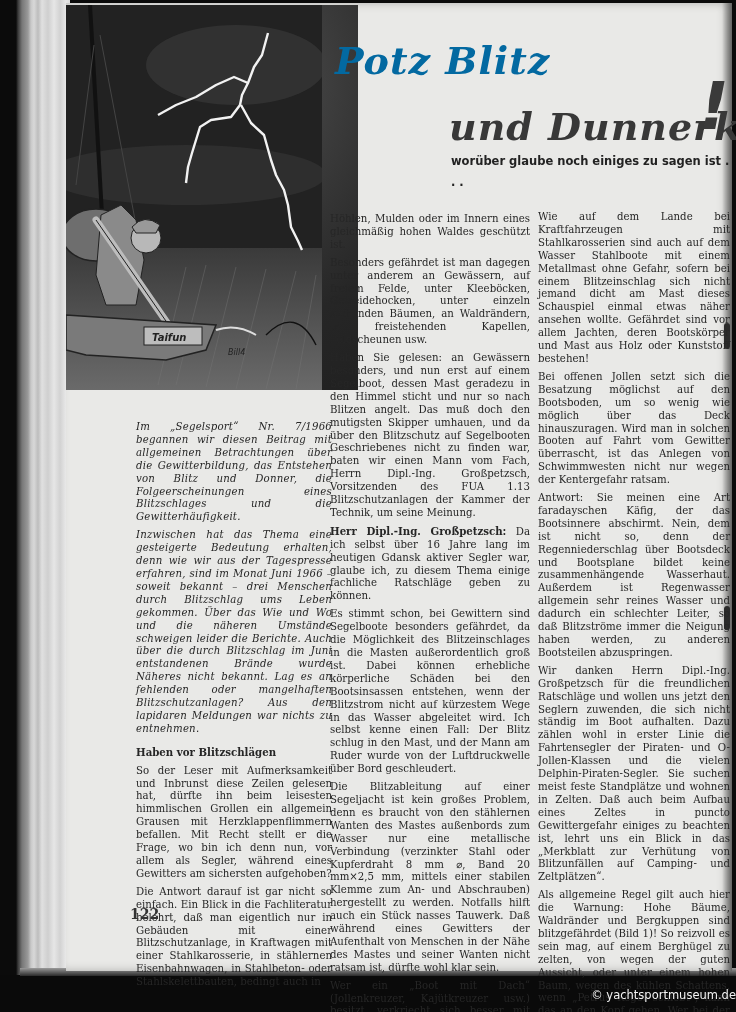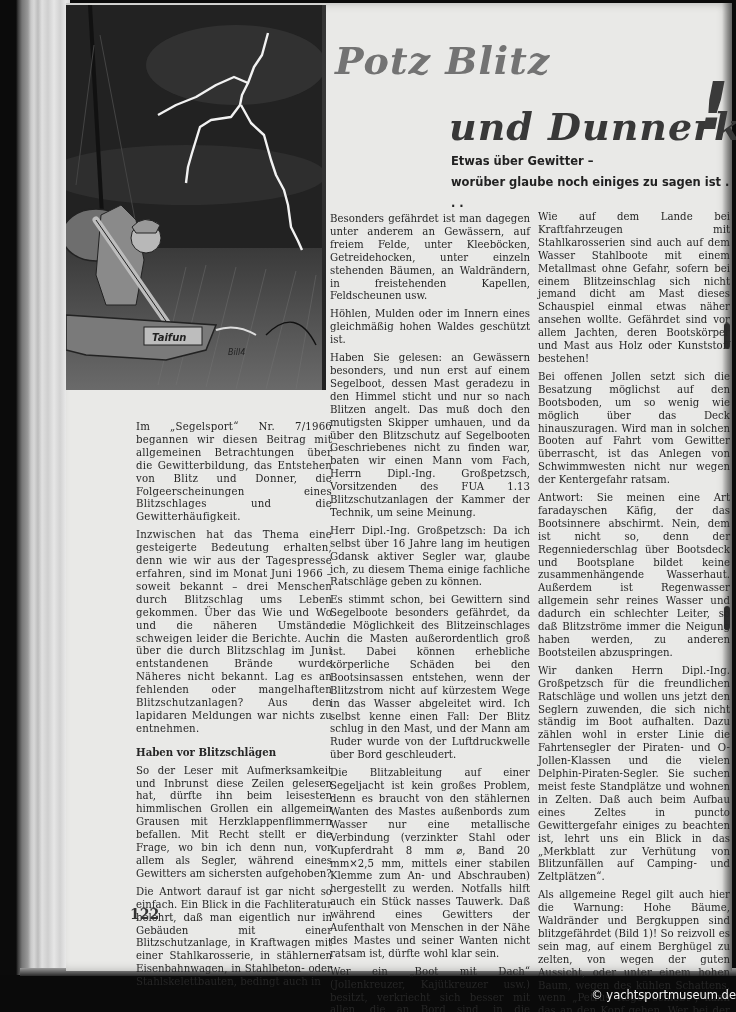--- a/index.html
+++ b/index.html
@@ -20,30 +20,30 @@
     }
     .page-right-shadow {
       position: absolute; right: 0; top: 0; width: 10px; height: 100%;
       background: linear-gradient(to right, rgba(0,0,0,0), rgba(0,0,0,0.45));
     }
     .page-bottom {
       position: absolute; left: 20px; top: 968px; width: 716px; height: 8px;
       background: linear-gradient(#9a9a9a, #2a2a2a);
     }
     .illustration {
-      position: absolute; left: 0; top: 2px; width: 260px; height: 385px;
+      position: absolute; left: 0; top: 2px; width: 292px; height: 385px;
       background: radial-gradient(ellipse at 70% 20%, #4b4b4b 0%, #262626 55%, #1c1c1c 100%);
       overflow: hidden;
     }
     .illustration svg { position: absolute; left: 0; top: 0; }
     .title-block { position: absolute; left: 255px; top: 35px; width: 411px; }
     .title-line1 {
       position: absolute; left: 14px; top: 0px;
       font-family: "DejaVu Serif", serif; font-style: italic; font-weight: bold;
-      font-size: 38px; color: #737373; letter-spacing: 1px; white-space: nowrap;
+      font-size: 38px; color: #0369a1; letter-spacing: 1px; white-space: nowrap;
     }
     .title-line2 {
       position: absolute; left: 128px; top: 66px;
       font-family: "DejaVu Serif", serif; font-style: italic; font-weight: bold;
       font-size: 38px; color: #383838; letter-spacing: 1px; white-space: nowrap;
     }
     .title-bang {
       position: absolute; left: 378px; top: 30px;
       font-family: "DejaVu Sans", sans-serif; font-weight: bold; font-style: italic;
       font-size: 66px; color: #3a3a3a;
@@ -55,23 +55,23 @@
     }
     .col {
       position: absolute;
       font-family: "DejaVu Serif", serif; font-size: 10.2px; line-height: 12.9px;
       color: #262626; text-align: justify; hyphens: manual;
     }
     .col p { margin: 0 0 5px 0; }
     .col1 { left: 70px; top: 418px; width: 196px; }
     .col2 { left: 264px; top: 210px; width: 200px; }
     .col3 { left: 472px; top: 208px; width: 192px; }
-    .intro p { letter-spacing: 0.2px; }
+    .intro p { font-style: italic; letter-spacing: 0.2px; }
     .heading { font-weight: bold; margin: 10px 0 6px 0; }
-    .lead { font-weight: normal; }
+    .lead { font-weight: bold; }
     .page-number {
       position: absolute; left: 64px; top: 903px;
       font-family: "DejaVu Serif", serif; font-weight: bold; font-size: 14px; color: #333;
     }
     .copyright {
       position: absolute; right: 0; top: 988px;
       font-family: "DejaVu Sans", sans-serif; font-size: 11.5px; color: #f2f2f2;
     }
     .tab-marker {
       position: absolute; right: 2px; width: 6px; border-radius: 3px; background: #2a2a2a;
@@ -128,38 +128,37 @@
       <path d="M150 325 Q170 318 190 330" stroke="#ddd" stroke-width="2" fill="none"></path>
       <path d="M200 330 Q230 300 250 340" stroke="#111" stroke-width="1.4" fill="none"></path>
     </svg>
   </div>
 
   <div class="title-block">
     <div class="title-line1">Potz Blitz</div>
     <div class="title-line2">und Dunnerkiel</div>
     <div class="title-bang">!</div>
     <div class="subtitle">
-      <div>Etwas über Gewitter –</div>
       <div>worüber glaube noch einiges zu sagen ist . . .</div>
     </div>
   </div>
 
   <div class="col col1">
     <div class="intro">
       <p>Im „Segelsport“ Nr. 7/1966 begannen wir diesen Beitrag mit allgemeinen Betrachtungen über die Gewitterbildung, das Entstehen von Blitz und Donner, die Folgeerscheinungen eines Blitzschlages und die Gewitterhäufigkeit.</p>
       <p>Inzwischen hat das Thema eine gesteigerte Bedeutung erhalten, denn wie wir aus der Tagespresse erfahren, sind im Monat Juni 1966 – soweit bekannt – drei Menschen durch Blitzschlag ums Leben gekommen. Über das Wie und Wo und die näheren Umstände schweigen leider die Berichte. Auch über die durch Blitzschlag im Juni entstandenen Brände wurde Näheres nicht bekannt. Lag es an fehlenden oder mangelhaften Blitzschutzanlagen? Aus den lapidaren Meldungen war nichts zu entnehmen.</p>
     </div>
     <div class="heading">Haben vor Blitzschlägen</div>
     <p>So der Leser mit Aufmerksamkeit und Inbrunst diese Zeilen gelesen hat, dürfte ihn beim leisesten himmlischen Grollen ein allgemein Grausen mit Herzklappenflimmern befallen. Mit Recht stellt er die Frage, wo bin ich denn nun, vor allem als Segler, während eines Gewitters am sichersten aufgehoben?</p>
     <p>Die Antwort darauf ist gar nicht so einfach. Ein Blick in die Fachliteratur belehrt, daß man eigentlich nur in Gebäuden mit einer Blitzschutzanlage, in Kraftwagen mit einer Stahlkarosserie, in stählernen Eisenbahnwagen, in Stahlbeton- oder Stahlskelettbauten, bedingt auch in</p>
   </div>
 
   <div class="col col2">
+    <p>Höhlen, Mulden oder im Innern eines gleichmäßig hohen Waldes geschützt ist.</p>
     <p>Besonders gefährdet ist man dagegen unter anderem an Gewässern, auf freiem Felde, unter Kleeböcken, Getreidehocken, unter einzeln stehenden Bäumen, an Waldrändern, in freistehenden Kapellen, Feldscheunen usw.</p>
-    <p>Höhlen, Mulden oder im Innern eines gleichmäßig hohen Waldes geschützt ist.</p>
     <p>Haben Sie gelesen: an Gewässern besonders, und nun erst auf einem Segelboot, dessen Mast geradezu in den Himmel sticht und nur so nach Blitzen angelt. Das muß doch den mutigsten Skipper umhauen, und da über den Blitzschutz auf Segelbooten Geschriebenes nicht zu finden war, baten wir einen Mann vom Fach, Herrn Dipl.-Ing. Großpetzsch, Vorsitzenden des FUA 1.13 Blitzschutzanlagen der Kammer der Technik, um seine Meinung.</p>
     <p><span class="lead">Herr Dipl.-Ing. Großpetzsch:</span><span> Da ich selbst über 16 Jahre lang im heutigen Gdansk aktiver Segler war, glaube ich, zu diesem Thema einige fachliche Ratschläge geben zu können.</span></p>
     <p>Es stimmt schon, bei Gewittern sind Segelboote besonders gefährdet, da die Möglichkeit des Blitzeinschlages in die Masten außerordentlich groß ist. Dabei können erhebliche körperliche Schäden bei den Bootsinsassen entstehen, wenn der Blitzstrom nicht auf kürzestem Wege in das Wasser abgeleitet wird. Ich selbst kenne einen Fall: Der Blitz schlug in den Mast, und der Mann am Ruder wurde von der Luftdruckwelle über Bord geschleudert.</p>
     <p>Die Blitzableitung auf einer Segeljacht ist kein großes Problem, denn es braucht von den stählernen Wanten des Mastes außenbords zum Wasser nur eine metallische Verbindung (verzinkter Stahl oder Kupferdraht 8 mm ⌀, Band 20 mm×2,5 mm, mittels einer stabilen Klemme zum An- und Abschrauben) hergestellt zu werden. Notfalls hilft auch ein Stück nasses Tauwerk. Daß während eines Gewitters der Aufenthalt von Menschen in der Nähe des Mastes und seiner Wanten nicht ratsam ist, dürfte wohl klar sein.</p>
     <p>Wer ein „Boot mit Dach“ (Jollenkreuzer, Kajütkreuzer usw.) besitzt, verkriecht sich besser mit allen, die an Bord sind, in die schützende Kajüte. Auf Fahrt sollte bei Kielbooten der Mann am Ruder irgendwie gesichert werden, damit er nicht durch die Urgewalten der Energien über Bord gefegt wird.</p>
   </div>
 
   <div class="col col3">
     <p>Wie auf dem Lande bei Kraftfahrzeugen mit Stahlkarosserien sind auch auf dem Wasser Stahlboote mit einem Metallmast ohne Gefahr, sofern bei einem Blitzeinschlag sich nicht jemand dicht am Mast dieses Schauspiel einmal etwas näher ansehen wollte. Gefährdet sind vor allem Jachten, deren Bootskörper und Mast aus Holz oder Kunststoff bestehen!</p>
     <p>Bei offenen Jollen setzt sich die Besatzung möglichst auf den Bootsboden, um so wenig wie möglich über das Deck hinauszuragen. Wird man in solchen Booten auf Fahrt vom Gewitter überrascht, ist das Anlegen von Schwimmwesten nicht nur wegen der Kentergefahr ratsam.</p>

